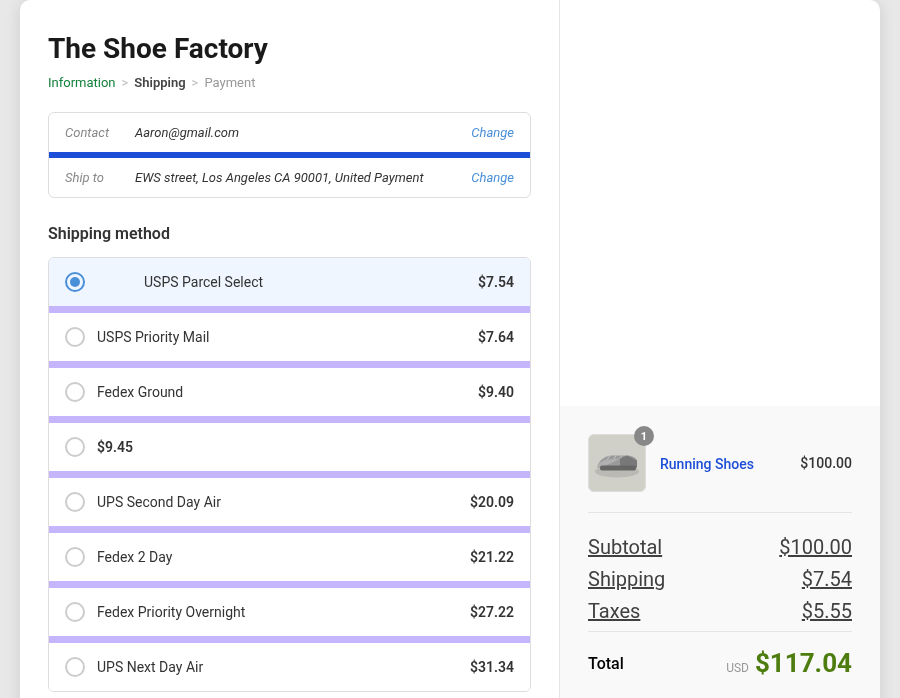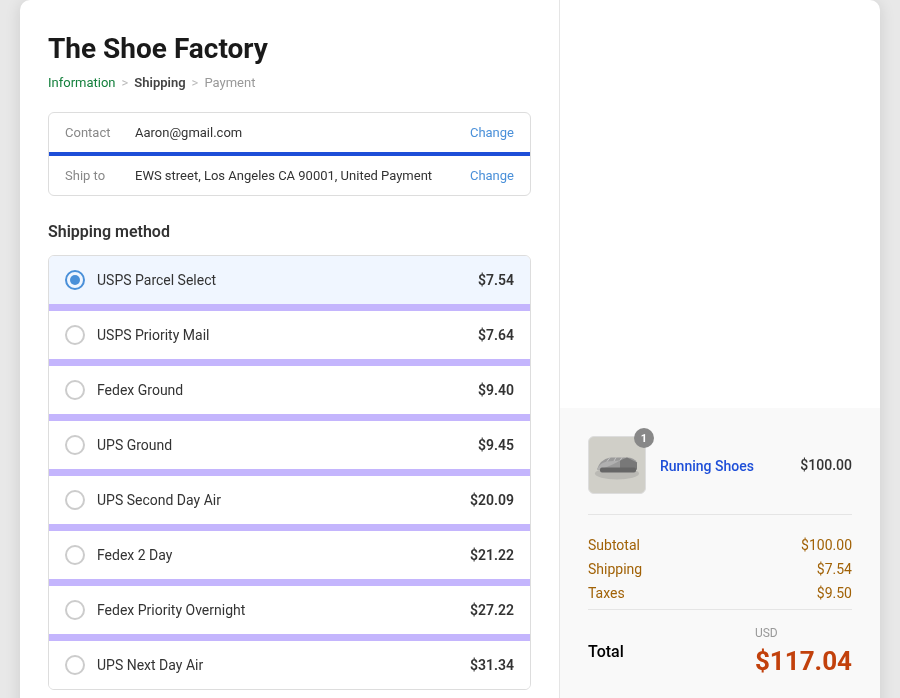--- a/index.html
+++ b/index.html
@@ -55,23 +55,24 @@
     
     .info-box {
       border: 1px solid #ddd;
       border-radius: 6px;
       margin-bottom: 26px;
     }
     .info-row {
       display: flex;
       align-items: center;
       padding: 12px 16px;
+      font-style: italic;
     }
     .info-row + .info-row {
-      border-top: 4px solid #1d4ed8;
+      border-top: 6px solid #1d4ed8;
     }
     .info-label {
       width: 70px;
       font-size: 13px;
       color: #888;
     }
     .info-value {
       flex: 1;
       font-size: 13px;
       color: #333;
@@ -99,20 +100,21 @@
       padding: 14px 16px;
       cursor: pointer;
       background: #fff;
     }
     .shipping-option + .shipping-option {
       border-top: 7px solid #c4b5fd;
     }
     .shipping-option.selected {
       background: #f0f6ff;
       border-color: #c0d8f8;
+      gap: 47px;
     }
     .radio-outer {
       width: 20px;
       height: 20px;
       border-radius: 50%;
       border: 2px solid #ccc;
       margin-right: 12px;
       display: flex;
       align-items: center;
       justify-content: center;
@@ -199,52 +201,51 @@
       font-weight: 500;
       margin-left: auto;
       white-space: nowrap;
     }
     .order-summary {
       margin-bottom: 18px;
     }
     .summary-row {
       display: flex;
       justify-content: space-between;
-      font-size: 14px;
-      color: #a16207;
+      font-size: 20px;
+      color: #404040;
       margin-bottom: 8px;
+      text-decoration: underline;
     }
     .total-row {
       display: flex;
       justify-content: space-between;
       align-items: center;
       padding-top: 16px;
       border-top: 1px solid #e5e5e5;
       margin-top: 8px;
     }
     .total-label {
       font-size: 16px;
       color: #000000;
       font-weight: 500;
     }
     .total-amount-wrap {
       display: flex;
       align-items: baseline;
       gap: 6px;
-      flex-direction: column;
     }
     .total-currency {
       font-size: 12px;
       color: #999;
     }
     .total-amount {
       font-size: 26px;
       font-weight: 700;
-      color: #c2410c;
-      margin-left: 44px;
+      color: #4d7c0f;
     }
   </style>
 </head>
 <body>
 
 <div class="container">
 
   <div class="left-panel">
     <h1 class="store-title">The Shoe Factory</h1>
 
@@ -284,21 +285,20 @@
           <span class="option-name">USPS Priority Mail</span>
           <span class="option-price">$7.64</span>
         </div>
         <div class="shipping-option">
           <div class="radio-outer"></div>
           <span class="option-name">Fedex Ground</span>
           <span class="option-price">$9.40</span>
         </div>
         <div class="shipping-option">
           <div class="radio-outer"></div>
-          <span class="option-name">UPS Ground</span>
           <span class="option-price">$9.45</span>
         </div>
         <div class="shipping-option">
           <div class="radio-outer"></div>
           <span class="option-name">UPS Second Day Air</span>
           <span class="option-price">$20.09</span>
         </div>
         <div class="shipping-option">
           <div class="radio-outer"></div>
           <span class="option-name">Fedex 2 Day</span>
@@ -343,21 +343,21 @@
       <div class="summary-row">
         <span>Subtotal</span>
         <span>$100.00</span>
       </div>
       <div class="summary-row">
         <span>Shipping</span>
         <span>$7.54</span>
       </div>
       <div class="summary-row">
         <span>Taxes</span>
-        <span>$9.50</span>
+        <span>$5.55</span>
       </div>
 
       <div class="total-row">
         <span class="total-label">Total</span>
         <div class="total-amount-wrap">
           <span class="total-currency">USD</span>
           <span class="total-amount">$117.04</span>
         </div>
       </div>
     </div>

